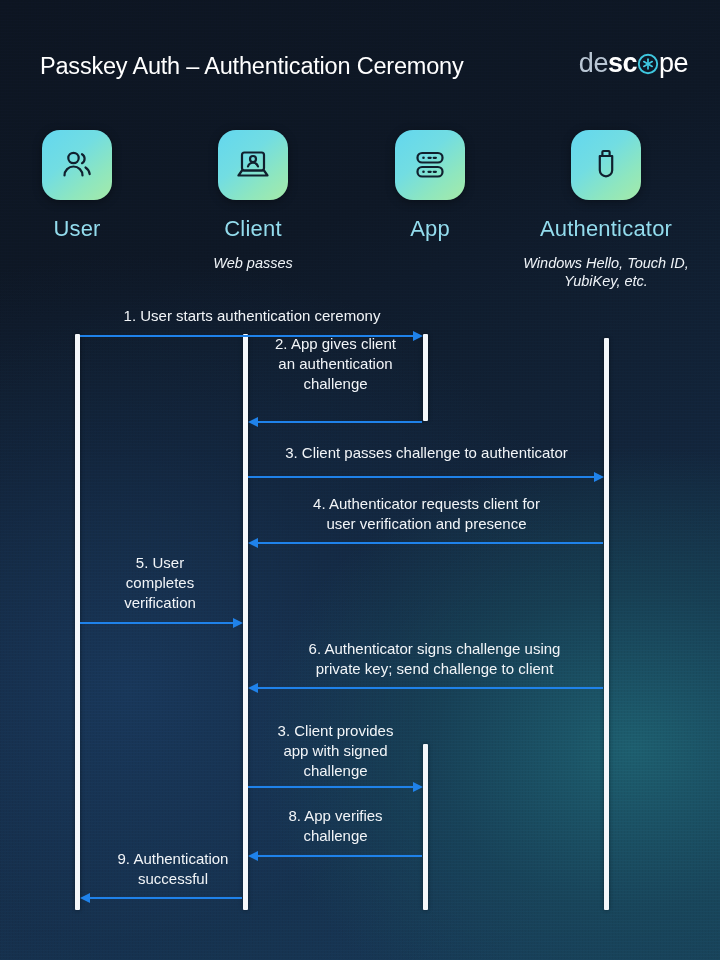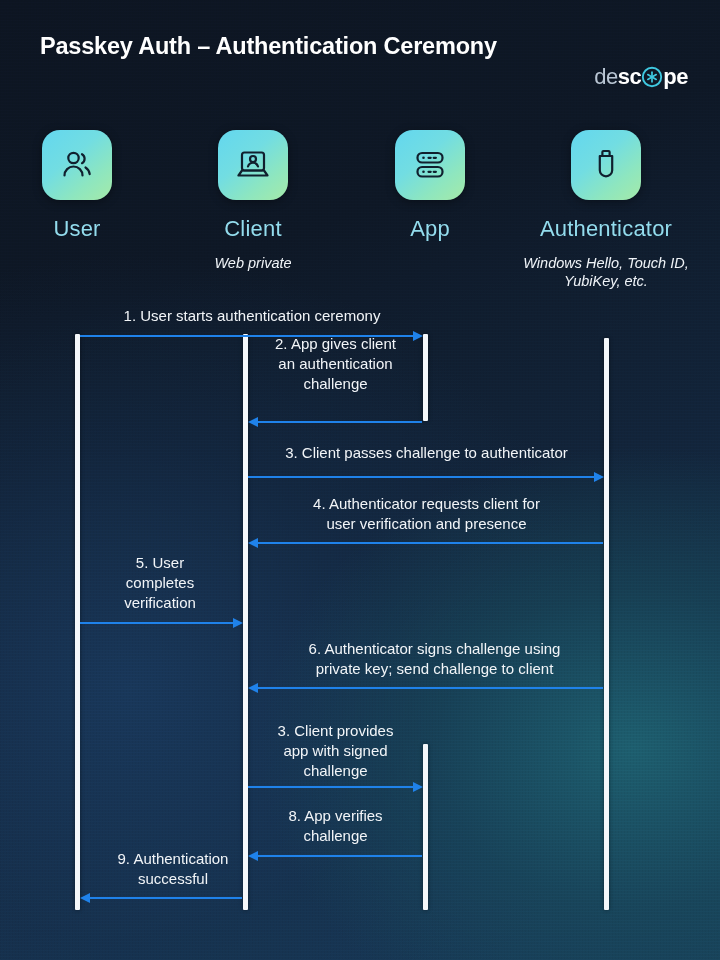--- a/index.html
+++ b/index.html
@@ -27,40 +27,40 @@
     background-image:
       repeating-linear-gradient(0deg, rgba(255,255,255,0.7) 0px, rgba(255,255,255,0.7) 1px, transparent 1px, transparent 3px),
       repeating-linear-gradient(90deg, rgba(0,0,0,0.7) 0px, rgba(0,0,0,0.7) 1px, transparent 1px, transparent 3px);
     mix-blend-mode: overlay;
   }
 
   
   #title {
     position: absolute;
     left: 40px;
-    top: 33px;
+    top: 53px;
     font-size: 23.5px;
-    font-weight: bold;
+    font-weight: normal;
     color: #ffffff;
     letter-spacing: -0.2px;
     white-space: nowrap;
   }
   #logo {
     position: absolute;
     right: 32px;
-    top: 66px;
+    top: 50px;
     display: flex;
     align-items: center;
-    font-size: 22px;
+    font-size: 27px;
     letter-spacing: -0.5px;
     line-height: 1;
   }
   #logo .lg-de { color: #b9c6d4; font-weight: 400; }
   #logo .lg-sc { color: #ffffff; font-weight: bold; }
-  #logo .lg-pe { color: #ffffff; font-weight: bold; text-align: right; }
+  #logo .lg-pe { color: #ffffff; font-weight: normal; text-align: right; }
   #logo .lg-mark {
     position: relative;
     width: 22px; height: 22px;
     margin: 0 0px;
     display: inline-flex;
     align-items: center;
     justify-content: center;
   }
 
   
@@ -174,21 +174,21 @@
   <div class="participant" style="left:253px">
     <div class="p-icon">
       <svg width="40" height="40" viewBox="0 0 40 40" fill="none" stroke="#10202e" stroke-width="2.2" stroke-linecap="round" stroke-linejoin="round">
         <rect x="9" y="7.5" width="22" height="18" rx="2.4"></rect>
         <circle cx="20" cy="14" r="3"></circle>
         <path d="M15 21.5a5.2 5.2 0 0 1 10 0"></path>
         <path d="M5.5 30.5h29l-3.5-5H9z"></path>
       </svg>
     </div>
     <div class="p-label">Client</div>
-    <div class="p-sub">Web private</div>
+    <div class="p-sub">Web passes</div>
   </div>
 
   <div class="participant" style="left:430px">
     <div class="p-icon">
       <svg width="40" height="40" viewBox="0 0 40 40" fill="none" stroke="#10202e" stroke-width="2.2" stroke-linecap="round" stroke-linejoin="round">
         <rect x="7.5" y="8" width="25" height="9.5" rx="4.6"></rect>
         <rect x="7.5" y="22" width="25" height="9.5" rx="4.6"></rect>
         <circle cx="13.5" cy="12.8" r="1.3" fill="#10202e" stroke="none"></circle>
         <circle cx="13.5" cy="26.8" r="1.3" fill="#10202e" stroke="none"></circle>
         <line x1="18.5" y1="12.8" x2="26.5" y2="12.8" stroke-dasharray="2.2 3"></line>

